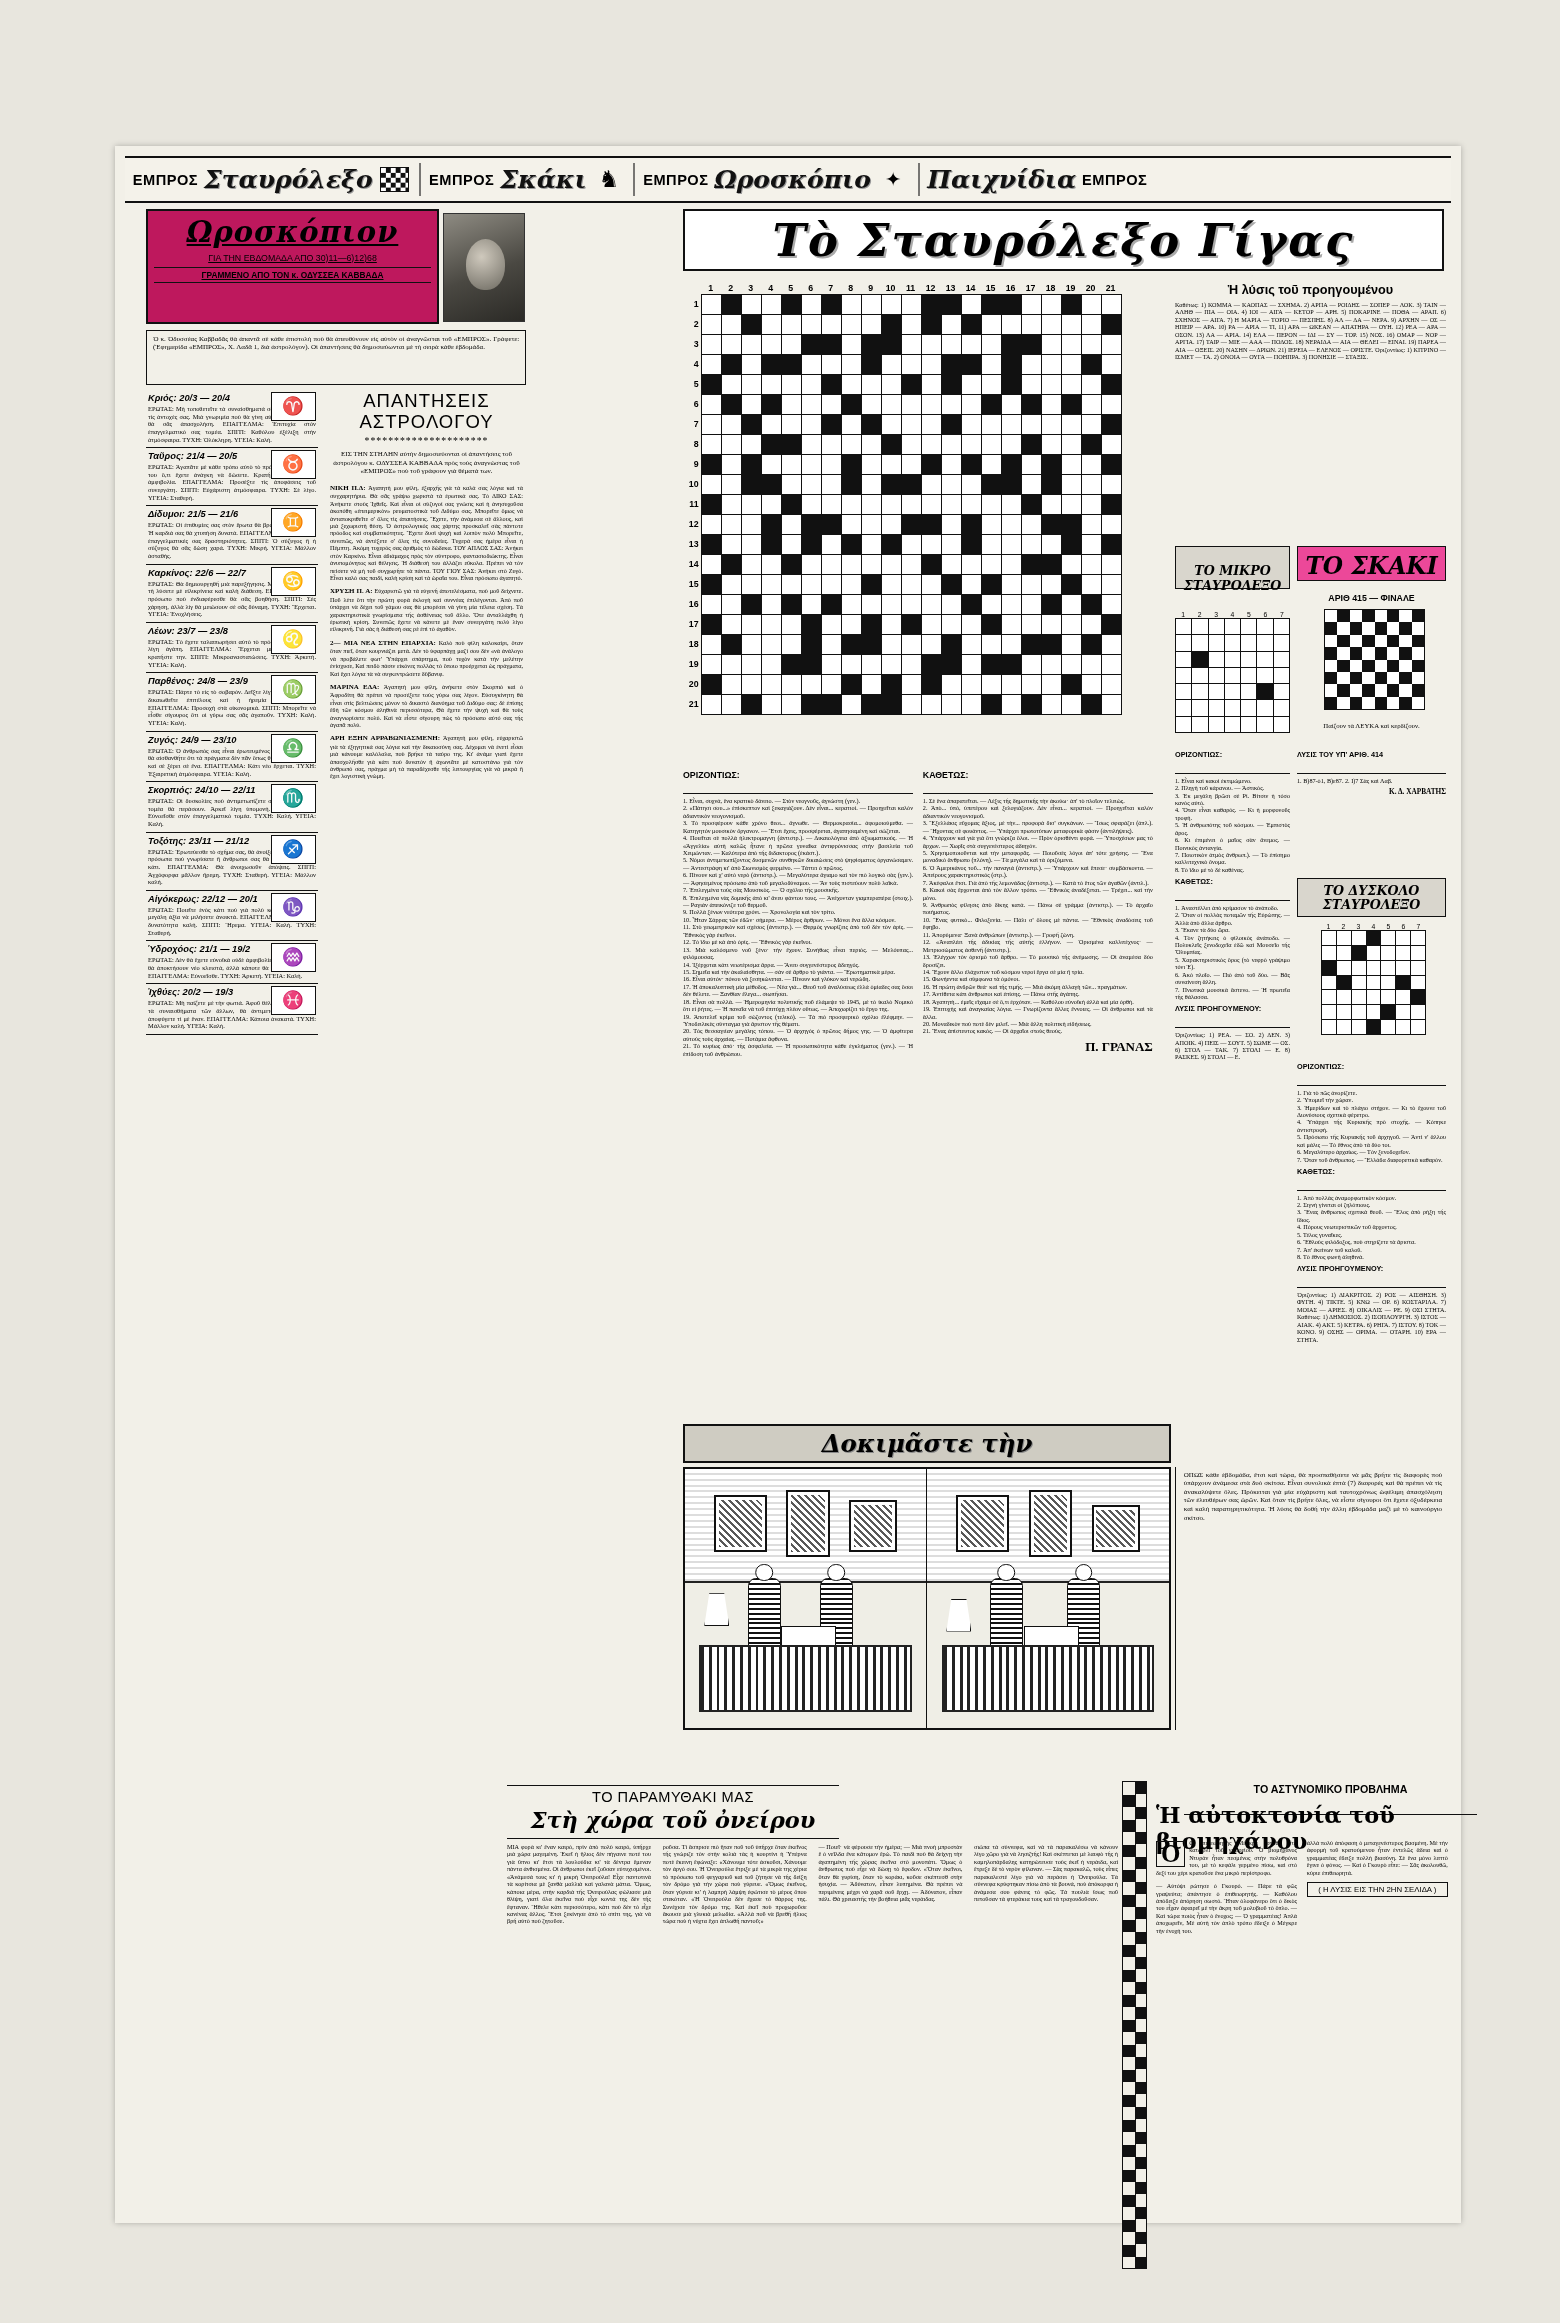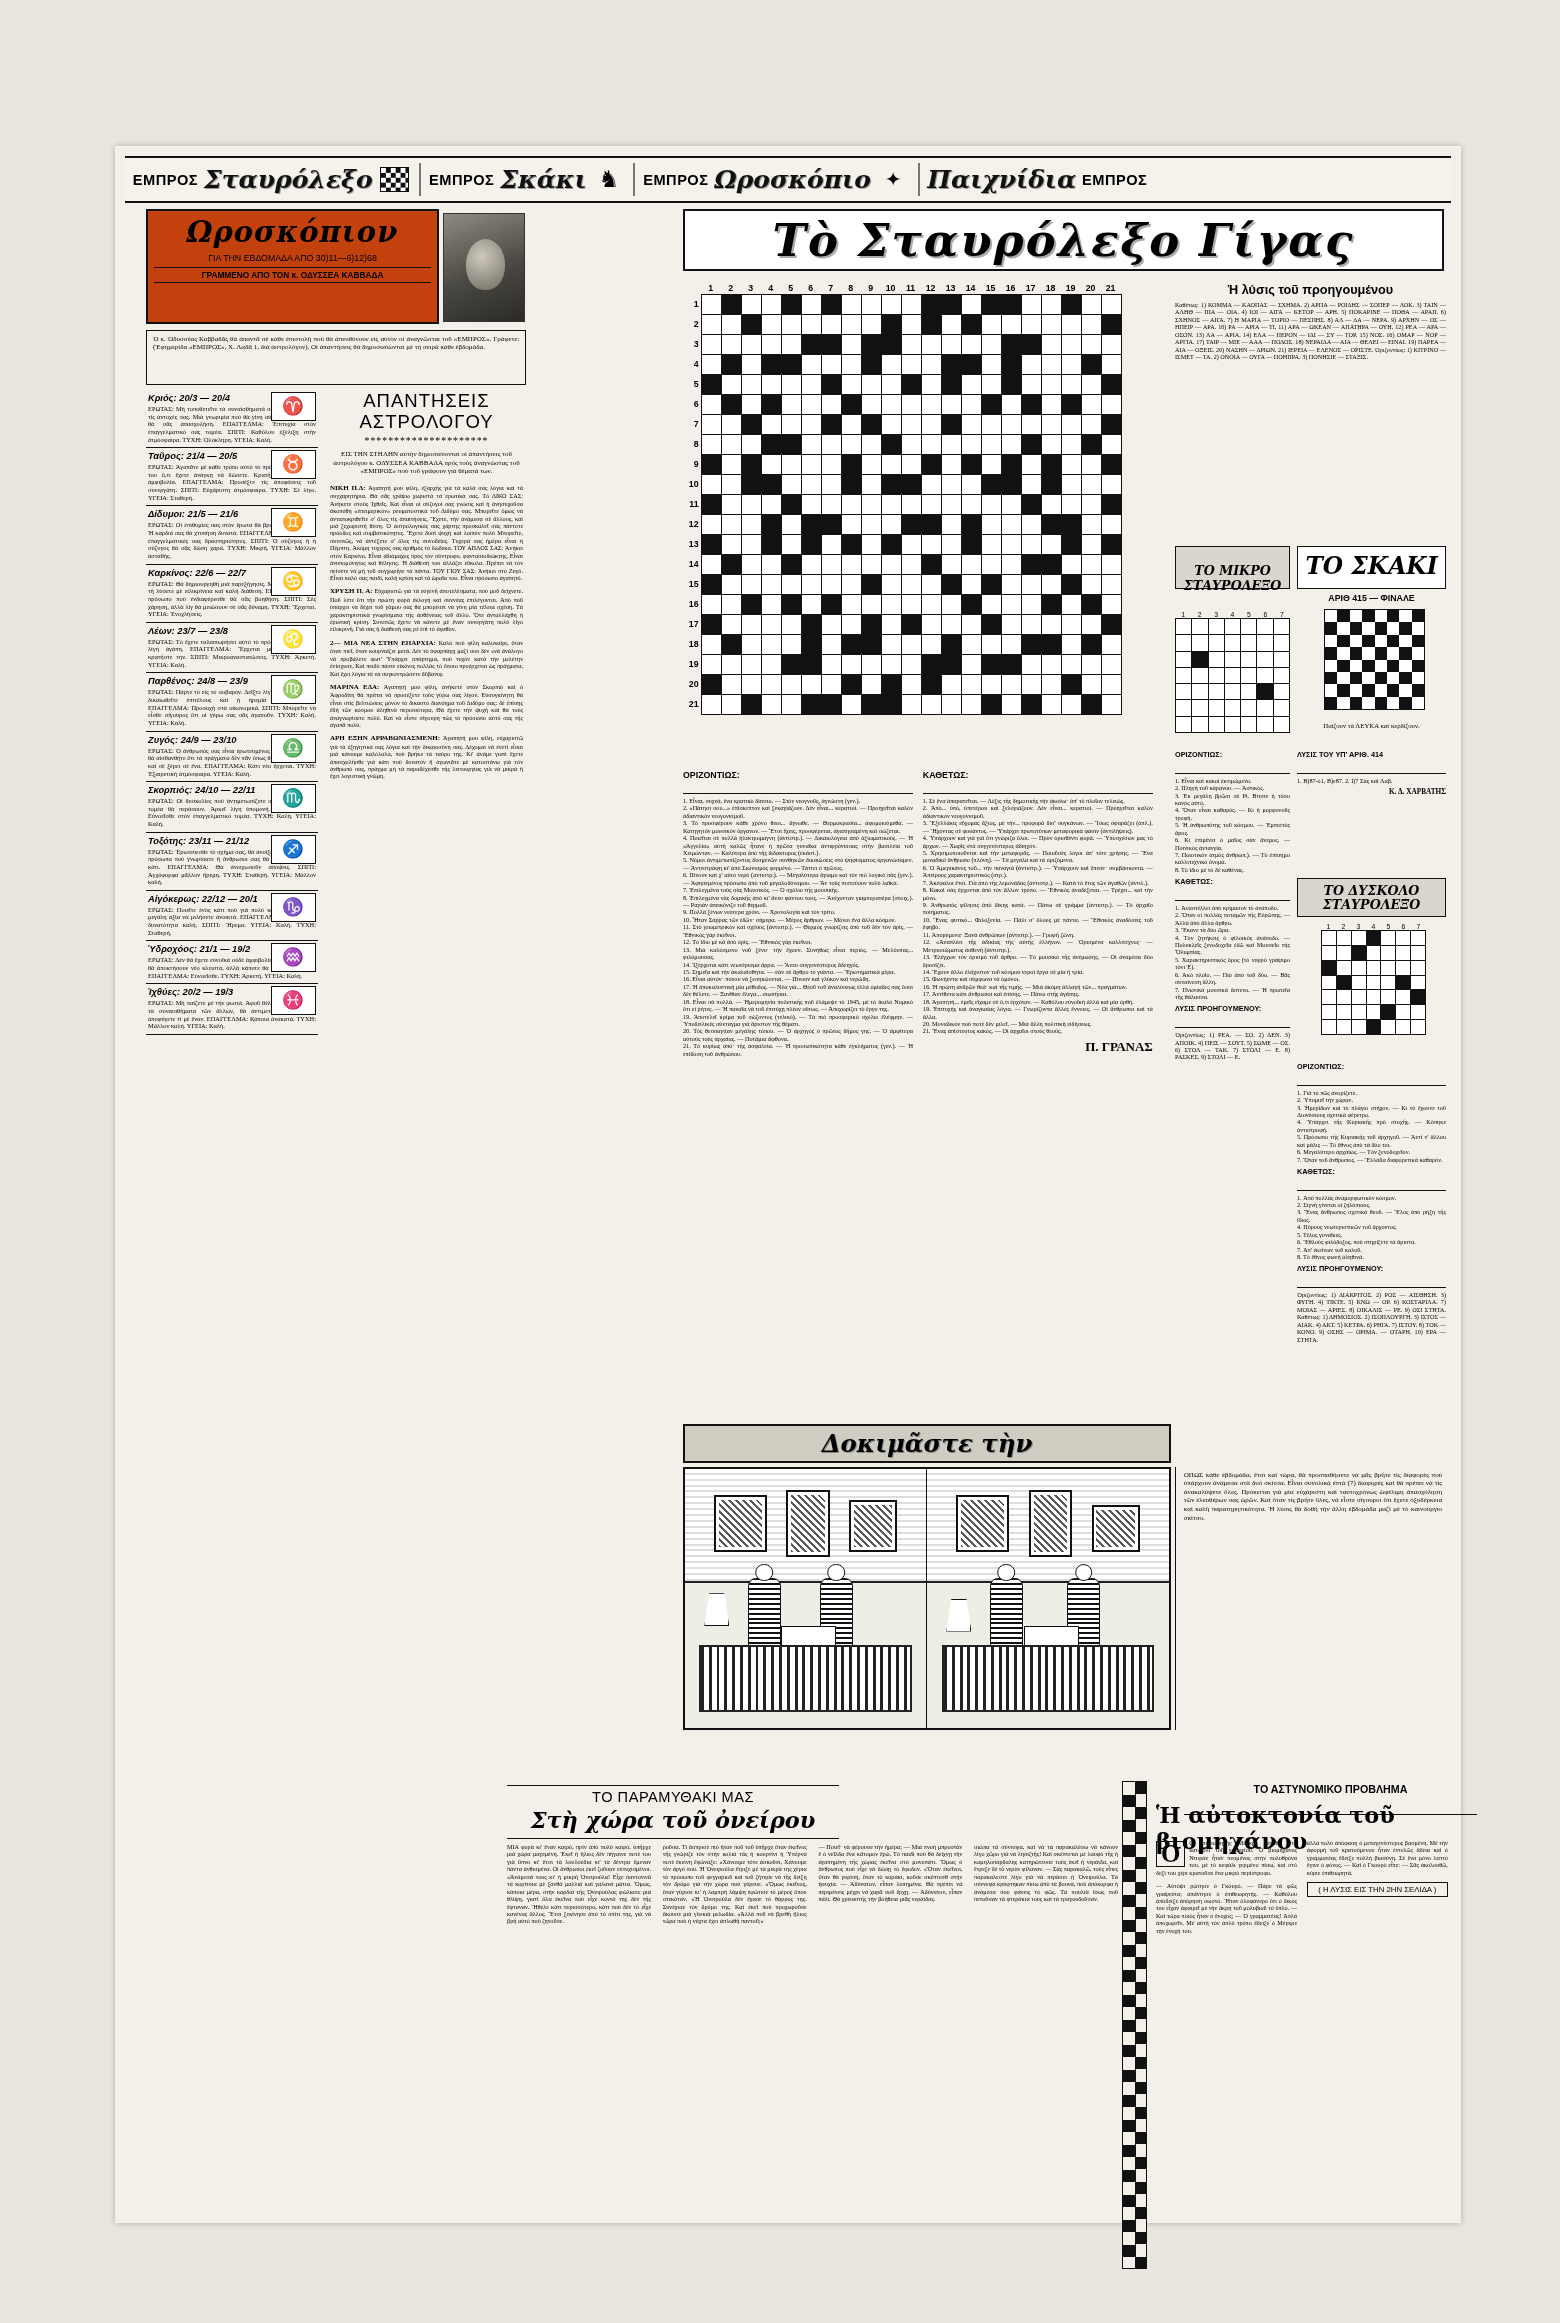--- a/index.html
+++ b/index.html
@@ -71,21 +71,21 @@
   .mh-sep { width: 2px; height: 33px; background: #111; opacity: .55; }
 
   
   .box { position: absolute; }
   .tiny { font-size: 7px; line-height: 1.22; text-align: justify; }
   .micro { font-size: 6.2px; line-height: 1.2; text-align: justify; }
 
   
   #horoscope-header {
     left: 146px; top: 209px; width: 293px; height: 115px;
-    border: 2px solid #111; background: #c2410c;
+    border: 2px solid #111; background: #be185d; text-decoration: underline;
   }
   #horoscope-title {
     text-align: center; font-size: 29px; padding-top: 3.9px;
     font-family: "DejaVu Serif", serif; font-style: italic; font-weight: bold;
     letter-spacing: 1px;
   }
   #horoscope-date {
     text-align: center; font-size: 8.8px; font-family: "Liberation Sans", sans-serif;
     margin-top: 3.9px;
   }
@@ -194,22 +194,22 @@
   .clue-cols { display: flex; gap: 9.8px; }
   .clue-col { width: 230px; }
   .clue-sign { text-align: right; font-size: 13px; font-weight: bold; margin-top: 3.9px; }
 
   
   #mini-cw-head {
     left: 1175px; top: 546px; width: 115px; height: 43px;
     border: 1.5px solid #111; background: #d9d6cd;
   }
   #chess-head {
-    left: 1297px; top: 546px; width: 149px; height: 43px;
-    border: 1.5px solid #111; background: #ffffff;
+    left: 1297px; top: 546px; width: 149px; height: 35px;
+    border: 1.5px solid #111; background: #ec4899;
   }
   .head-script {
     font-family: "DejaVu Serif", serif; font-style: italic; font-weight: bold;
     text-align: center;
   }
   #chess-sub {
     left: 1297px; top: 593px; width: 149px;
     font-family: "Liberation Sans", sans-serif; font-size: 8.8px;
     text-align: center; font-weight: bold;
   }

